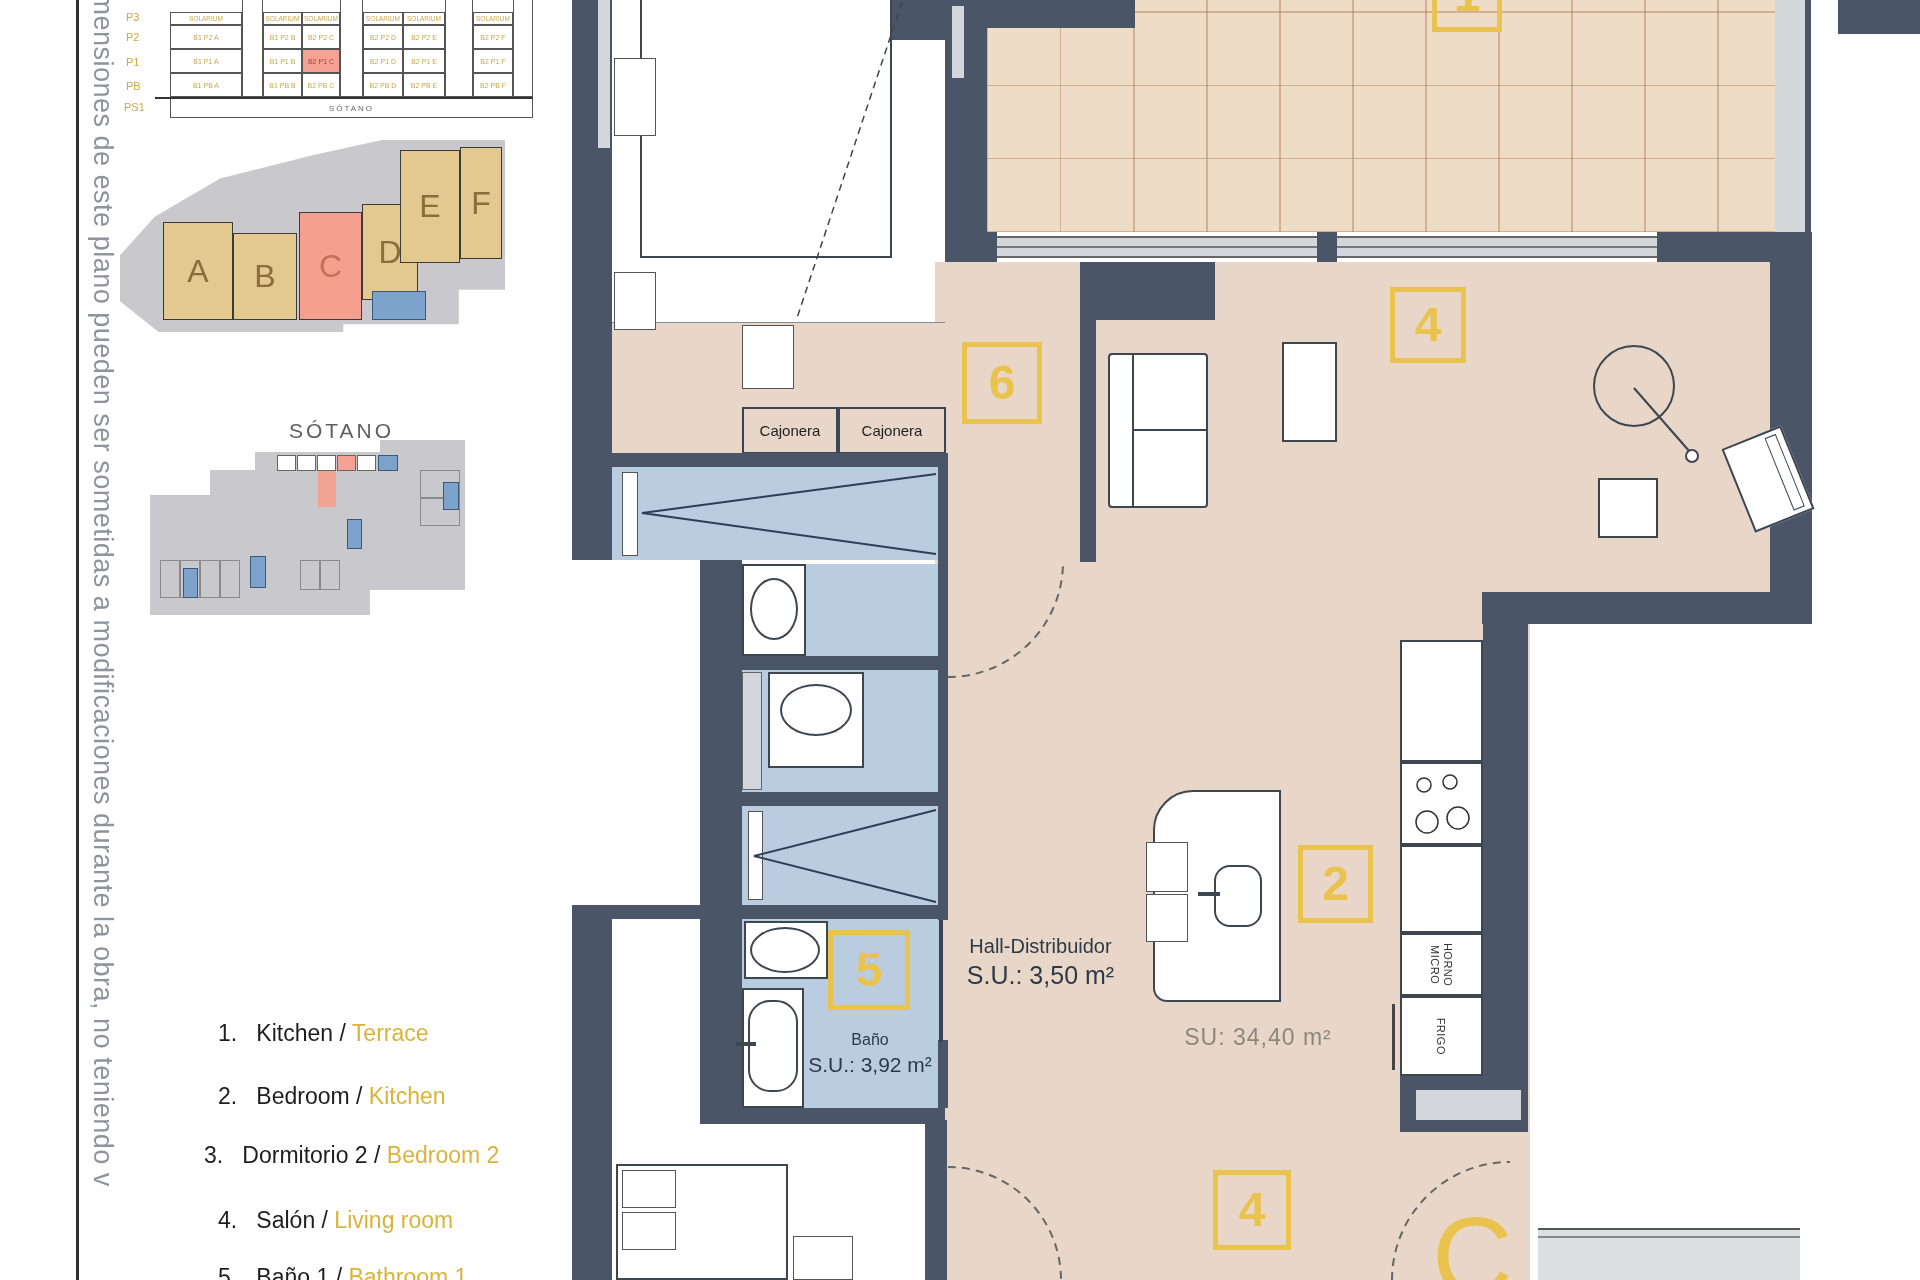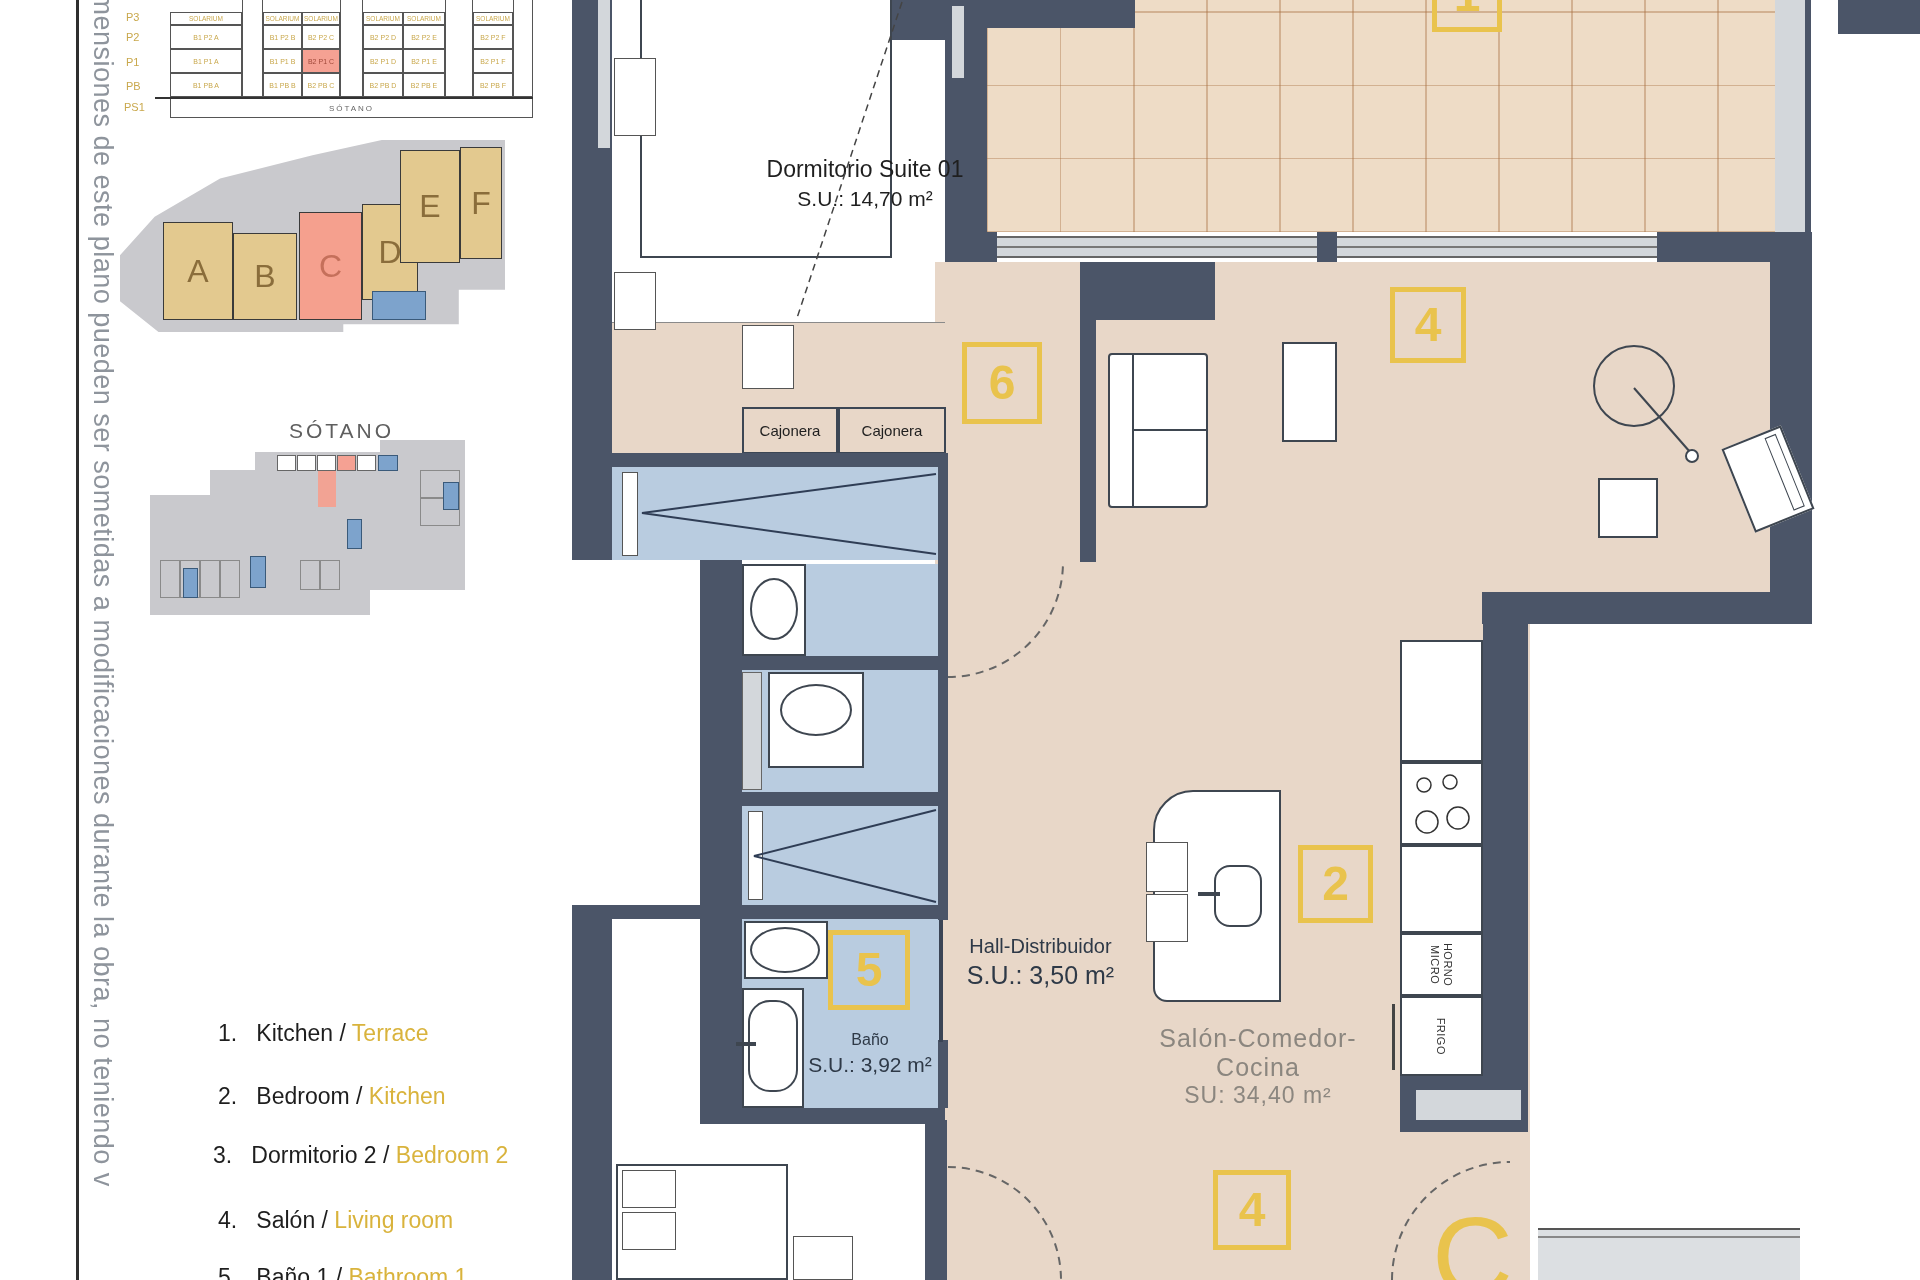--- a/index.html
+++ b/index.html
@@ -154,21 +154,21 @@
       <span>Kitchen</span>
       <span>/</span>
       <span class="leg-en">Terrace</span>
     </div>
     <div class="leg-row" style="left:218px;top:1083px">
       <span>2.</span>&nbsp;&nbsp;
       <span>Bedroom</span>
       <span>/</span>
       <span class="leg-en">Kitchen</span>
     </div>
-    <div class="leg-row" style="left:213px;top:1142px">
+    <div class="leg-row" style="left:204px;top:1142px">
       <span>3.</span>&nbsp;&nbsp;
       <span>Dormitorio 2</span>
       <span>/</span>
       <span class="leg-en">Bedroom 2</span>
     </div>
     <div class="leg-row" style="left:218px;top:1207px">
       <span>4.</span>&nbsp;&nbsp;
       <span>Salón</span>
       <span>/</span>
       <span class="leg-en">Living room</span>
@@ -210,24 +210,20 @@
   <div class="wall" style="left:1482px;top:592px;width:330px;height:32px"></div>
   <div class="wall" style="left:1483px;top:624px;width:45px;height:508px"></div>
   <div class="wall" style="left:1080px;top:262px;width:135px;height:58px"></div>
   <div class="wall" style="left:1080px;top:262px;width:16px;height:300px"></div>
 
   <div class="wbox" style="left:640px;top:0;width:252px;height:258px;border-top:none"></div>
   <div class="thinbox" style="left:614px;top:58px;width:42px;height:78px"></div>
   <div class="thinbox" style="left:614px;top:272px;width:42px;height:58px"></div>
   <div class="thinbox" style="left:742px;top:325px;width:52px;height:64px"></div>
 
-  <div class="lbl" style="left:740px;top:155px;width:250px;color:#1f1f1f">
-    <div style="font-size:23px">Dormitorio Suite 01</div>
-    <div style="font-size:21px">S.U.: 14,70 m²</div>
-  </div>
 
 
   <div class="abs" style="left:742px;top:407px;width:96px;height:47px;background:#e8d7c8;border:2px solid #3c4654;
               display:flex;align-items:center;justify-content:center;font-size:15px;color:#1f1f1f">Cajonera</div>
   <div class="abs" style="left:838px;top:407px;width:108px;height:47px;background:#e8d7c8;border:2px solid #3c4654;
               display:flex;align-items:center;justify-content:center;font-size:15px;color:#1f1f1f">Cajonera</div>
 
   <div class="wall" style="left:612px;top:453px;width:333px;height:14px"></div>
   <div class="bluefloor" style="left:612px;top:467px;width:333px;height:93px"></div>
   <div class="thinbox" style="left:622px;top:472px;width:16px;height:84px"></div>
@@ -296,21 +292,20 @@
   <div class="abs" style="left:1392px;top:1004px;width:3px;height:66px;background:#444"></div>
   <div class="vtext" style="left:1411px;top:952px;width:60px">
     <div>HORNO</div>
     <div>MICRO</div>
   </div>
   <div class="vtext" style="left:1411px;top:1030px;width:60px"><span>FRIGO</span></div>
   <div class="wall" style="left:1400px;top:1076px;width:128px;height:56px"></div>
   <div class="lightwin" style="left:1416px;top:1090px;width:105px;height:30px"></div>
 
   <div class="graylbl" style="left:1118px;top:1024px;width:280px">
-    <div style="font-size:25px">Salón-Comedor-Cocina</div>
     <div style="font-size:23px">SU: 34,40 m²</div>
   </div>
 
   <div class="abs" style="left:1538px;top:1228px;width:262px;height:52px;background:#dcdfe2;border-top:2px solid #555"></div>
   <div class="abs" style="left:1538px;top:1236px;width:262px;height:2px;background:#888"></div>
 
   <div class="marker" style="left:1432px;top:-42px;width:70px;height:74px">
       <span>1</span>
     </div>
   <div class="marker" style="left:962px;top:342px;width:80px;height:82px">

